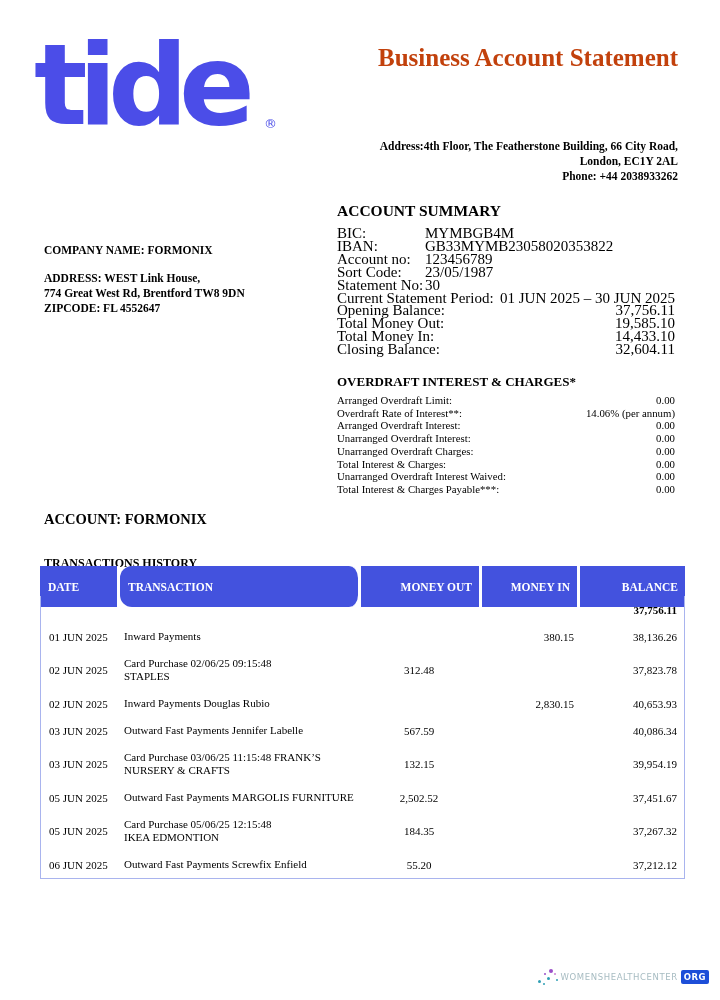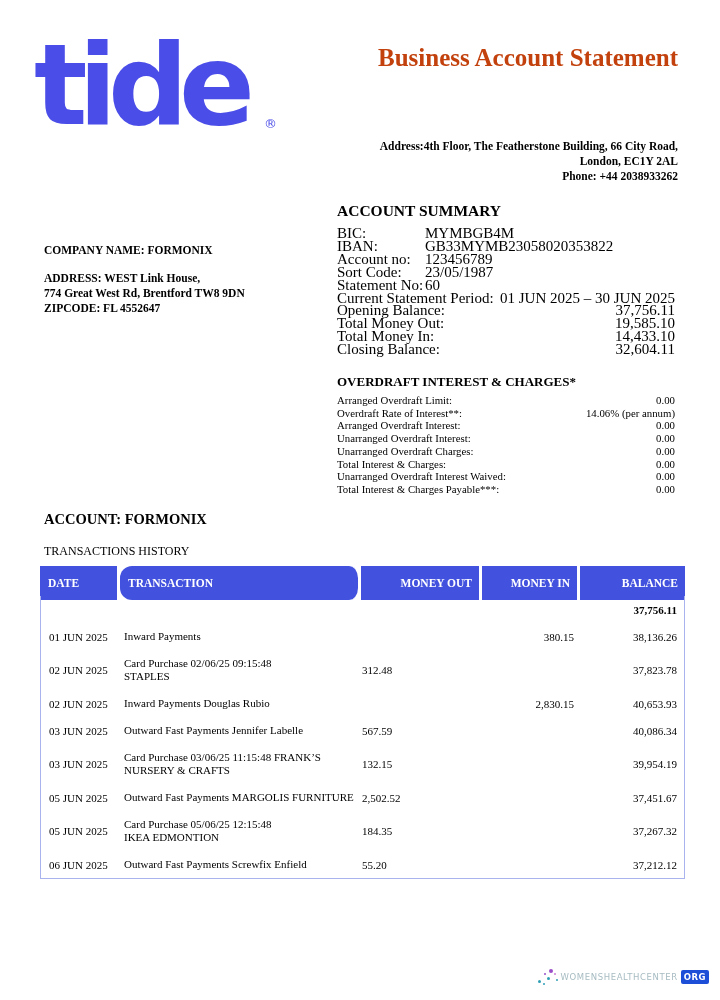--- a/index.html
+++ b/index.html
@@ -29,39 +29,39 @@
   .srow.right{justify-content:space-between;}
   .srow.right .lbl{width:auto;}
 
   
   .overdraft{position:absolute;left:337px;top:374px;width:338px;}
   .overdraft h2{font-size:13px;margin:0 0 4px 0;font-weight:bold;}
   .orow{display:flex;justify-content:space-between;line-height:12.7px;font-size:10.8px;}
 
   
   .acct-head{position:absolute;left:44px;top:511px;font-size:14.5px;font-weight:bold;}
-  .tx-head{position:absolute;left:44px;top:544px;font-size:12px;font-weight:normal;}
-
-  .thead{position:absolute;left:40px;top:566px;width:645px;height:34px;display:flex;
+  .tx-head{position:absolute;left:44px;top:556px;font-size:12px;font-weight:bold;}
+
+  .thead{position:absolute;left:40px;top:566px;width:645px;height:41px;display:flex;
          font-size:11.5px;font-weight:bold;color:#fff;}
   .th{background:#4352de;box-sizing:border-box;display:flex;align-items:center;
       border-right:3px solid #fff;flex:none;}
   .th:last-child{border-right:none;flex:1;}
   .th.w-date{width:80px;}.th.w-tx{width:241px;border-radius:12px;}.th.w-out{width:121px;}.th.w-in{width:98px;}
   .th.l{padding-left:8px;}
   .th.r{justify-content:flex-end;padding-right:7px;}
 
   .tbody{position:absolute;left:40px;top:596px;width:645px;box-sizing:border-box;
          border:1px solid #a9b4ee;border-top:none;font-size:11px;}
   .tr{display:flex;align-items:center;height:27px;}
   .tr.tall{height:40px;}
   .td{box-sizing:border-box;flex:none;}
   .td.c-date{width:80px;padding-left:8px;}
   .td.c-tx{width:241px;padding-left:3px;white-space:pre-line;line-height:13px;}
-  .td.c-out{width:121px;text-align:left;padding-right:7px;}
+  .td.c-out{width:121px;text-align:center;padding-right:7px;}
   .td.c-in{width:98px;text-align:right;padding-right:7px;}
   .td.c-bal{flex:1;text-align:right;padding-right:7px;}
   .tr.lead{font-weight:bold;}
   .td.c-lead{width:321px;padding-left:7px;}
 
   
   .watermark{position:absolute;right:11px;bottom:12px;display:flex;align-items:center;
              font-family:"DejaVu Sans",sans-serif;}
   .dots{position:relative;width:23px;height:22px;margin-right:1px;flex:none;}
   .dot{position:absolute;border-radius:50%;}
@@ -112,21 +112,21 @@
     <div class="srow">
         <span class="lbl">Account no:</span>
         <span>123456789</span>
       </div>
     <div class="srow">
         <span class="lbl">Sort Code:</span>
         <span>23/05/1987</span>
       </div>
     <div class="srow">
         <span class="lbl">Statement No:</span>
-        <span>60</span>
+        <span>30</span>
       </div>
     <div class="srow right">
         <span class="lbl">Current Statement Period:</span>
         <span>01 JUN 2025 – 30 JUN 2025</span>
       </div>
     <div class="srow right">
         <span class="lbl">Opening Balance:</span>
         <span>37,756.11</span>
       </div>
     <div class="srow right">

